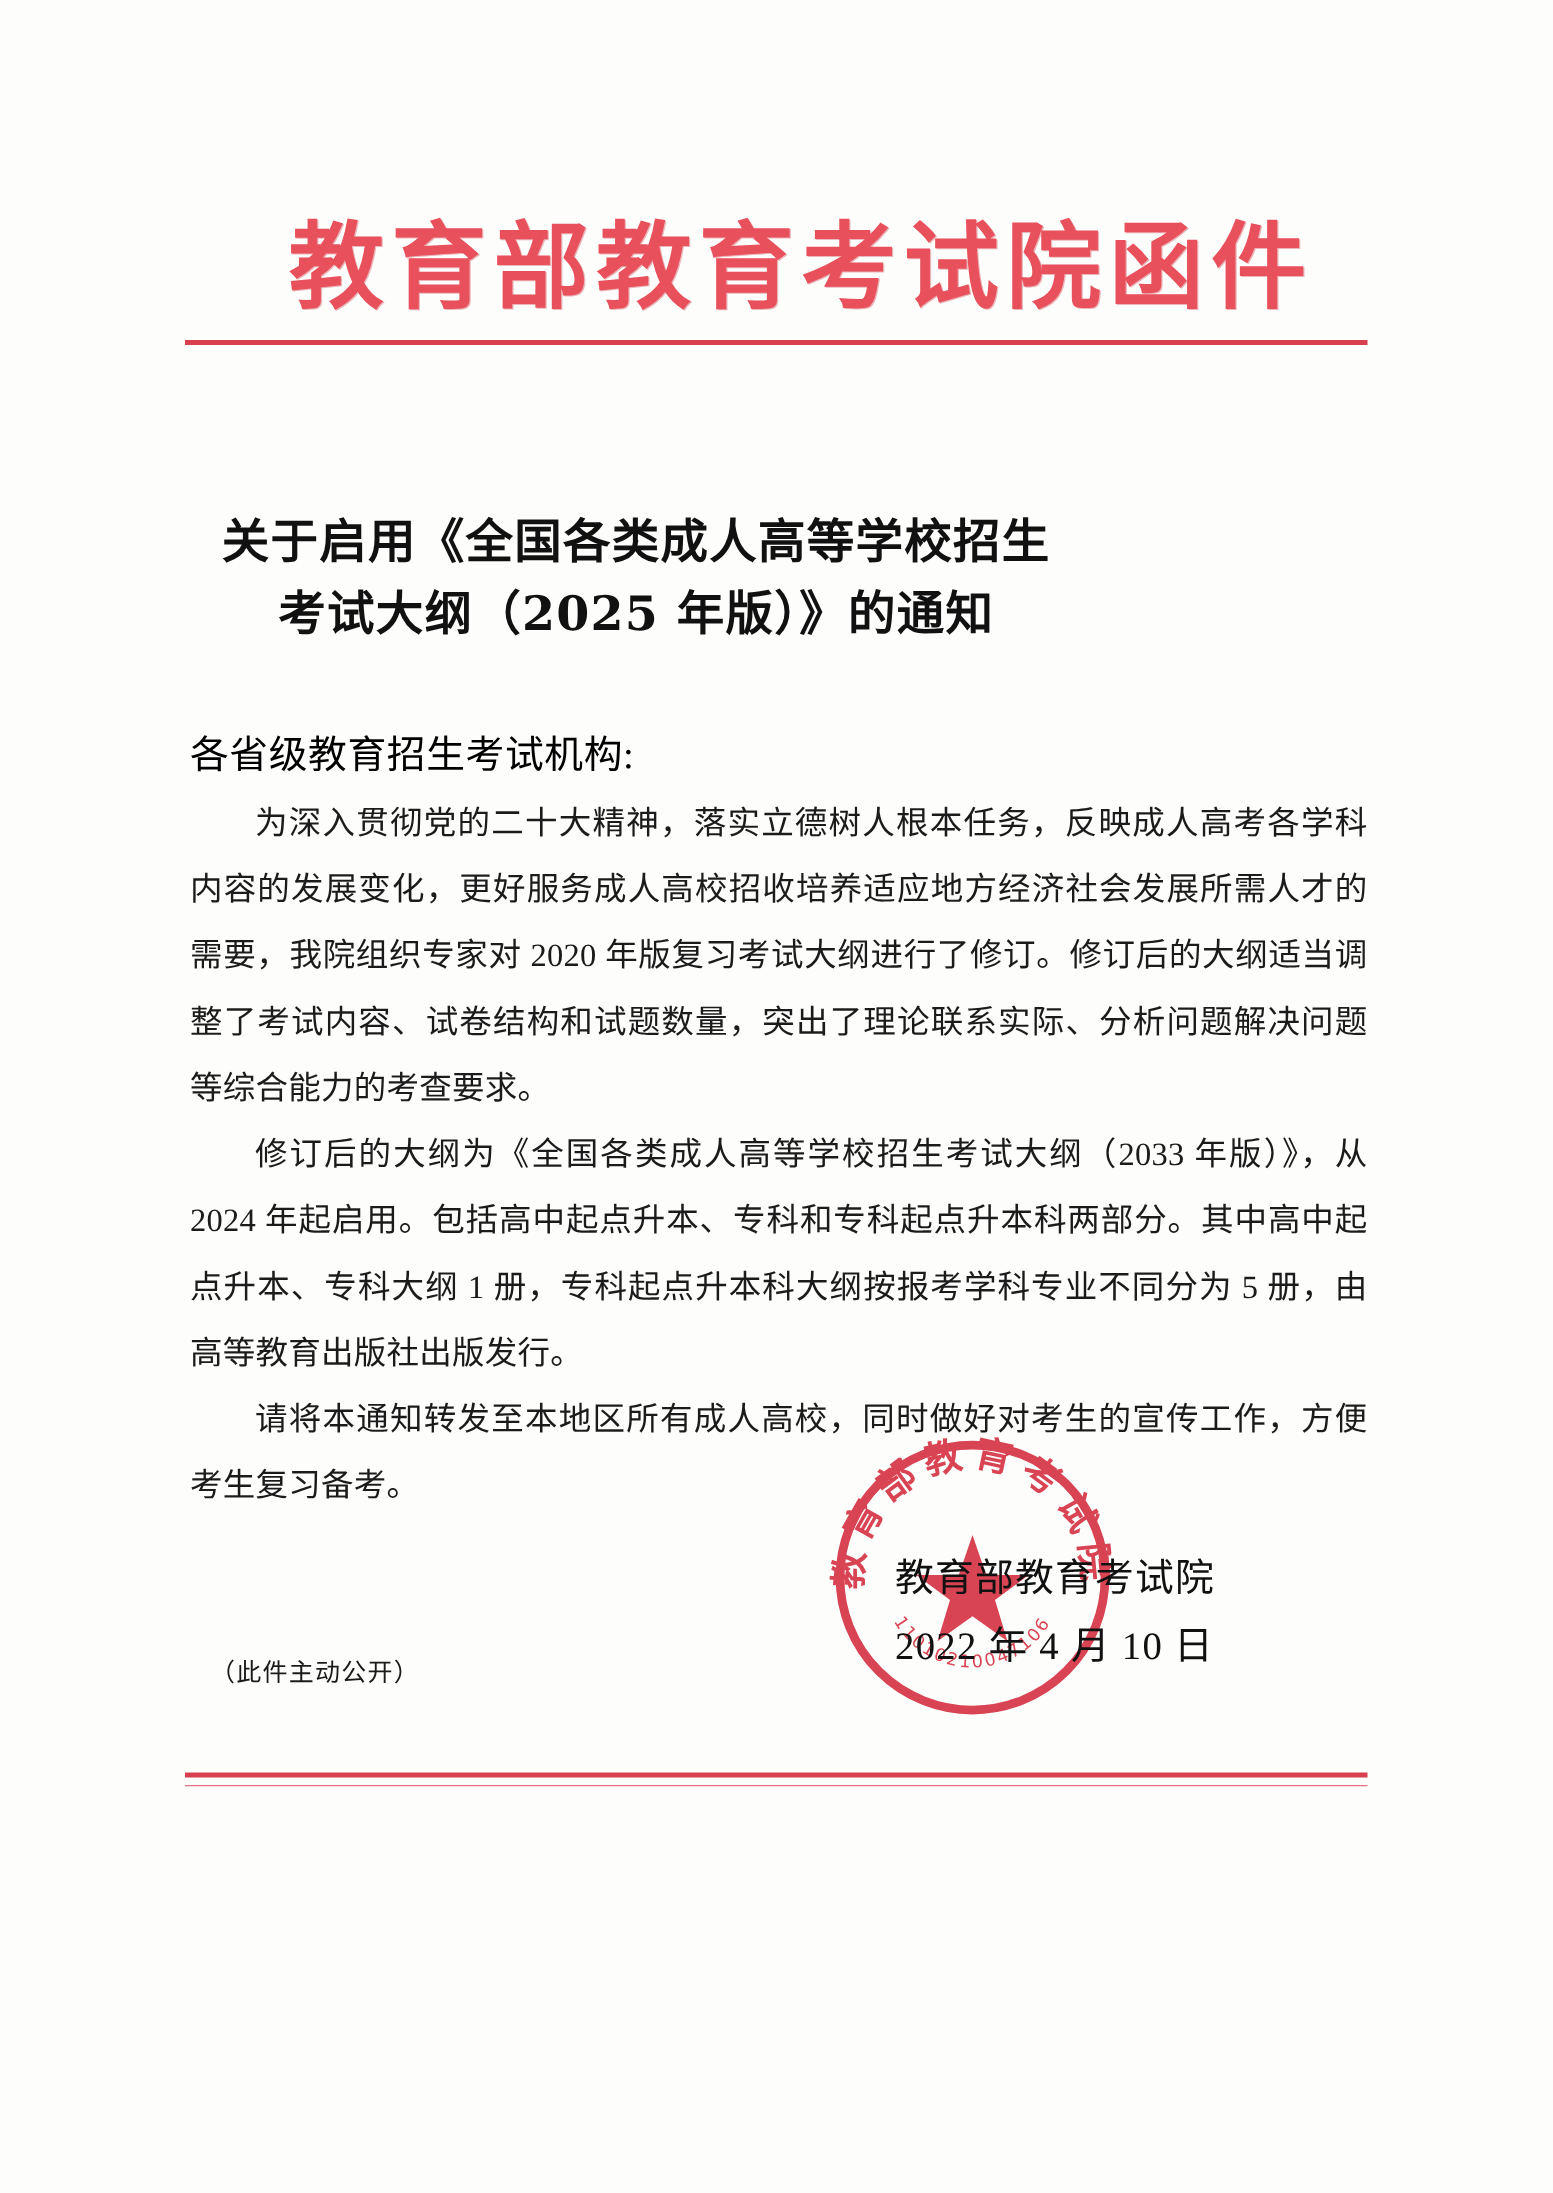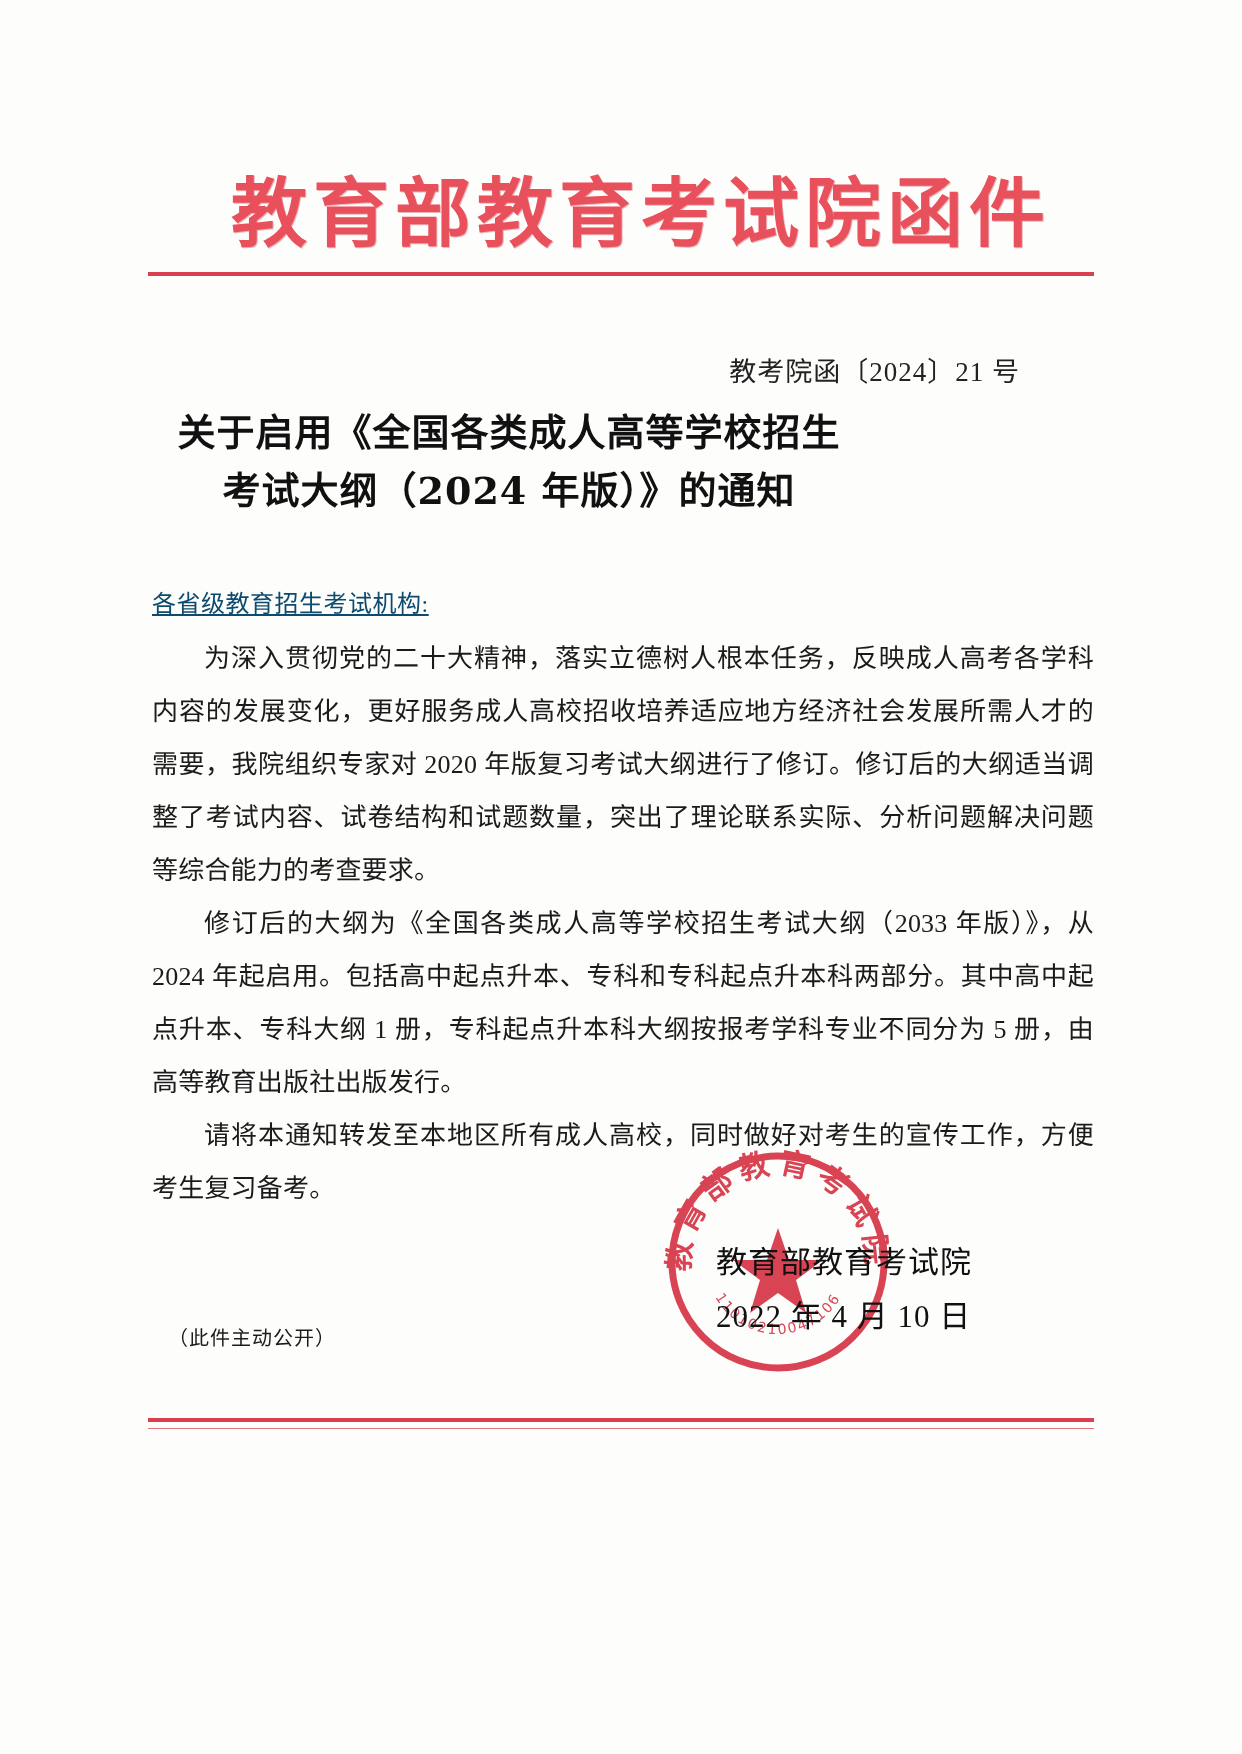--- a/index.html
+++ b/index.html
@@ -79,25 +79,24 @@
   }
 
   
   .body-block {
     position: absolute;
     left: 152px;
     top: 576px;
     width: 942px;
   }
   .salutation {
-    font-size: 24px;
+    font-size: 31px;
     line-height: 56px;
     letter-spacing: 0.5px;
-    color: #0c4a6e;
-    text-decoration: underline;
+    color: #000000;
   }
   .para {
     font-size: 26px;
     line-height: 53px;
     letter-spacing: 0.2px;
     text-align: justify;
     text-align-last: left;
     text-indent: 2em;
     color: #1b1b1b;
     margin: 0;
@@ -164,25 +163,24 @@
 </head>
 <body>
 
 <div class="page">
 
   <div class="masthead">
     <div class="masthead-title">教育部教育考试院函件</div>
   </div>
   <div class="masthead-rule"></div>
 
-  <div class="doc-number">教考院函〔2024〕21 号</div>
 
   <div class="doc-title">
     <div class="tline">关于启用《全国各类成人高等学校招生</div>
-    <div class="tline">考试大纲（2024 年版）》的通知</div>
+    <div class="tline">考试大纲（2025 年版）》的通知</div>
   </div>
 
   <div class="body-block">
     <div class="salutation">各省级教育招生考试机构:</div>
     <p class="para">为深入贯彻党的二十大精神，落实立德树人根本任务，反映成人高考各学科内容的发展变化，更好服务成人高校招收培养适应地方经济社会发展所需人才的需要，我院组织专家对 2020 年版复习考试大纲进行了修订。修订后的大纲适当调整了考试内容、试卷结构和试题数量，突出了理论联系实际、分析问题解决问题等综合能力的考查要求。</p>
     <p class="para">修订后的大纲为《全国各类成人高等学校招生考试大纲（2033 年版）》，从 2024 年起启用。包括高中起点升本、专科和专科起点升本科两部分。其中高中起点升本、专科大纲 1 册，专科起点升本科大纲按报考学科专业不同分为 5 册，由高等教育出版社出版发行。</p>
     <p class="para">请将本通知转发至本地区所有成人高校，同时做好对考生的宣传工作，方便考生复习备考。</p>
   </div>
 
   <div class="seal">

